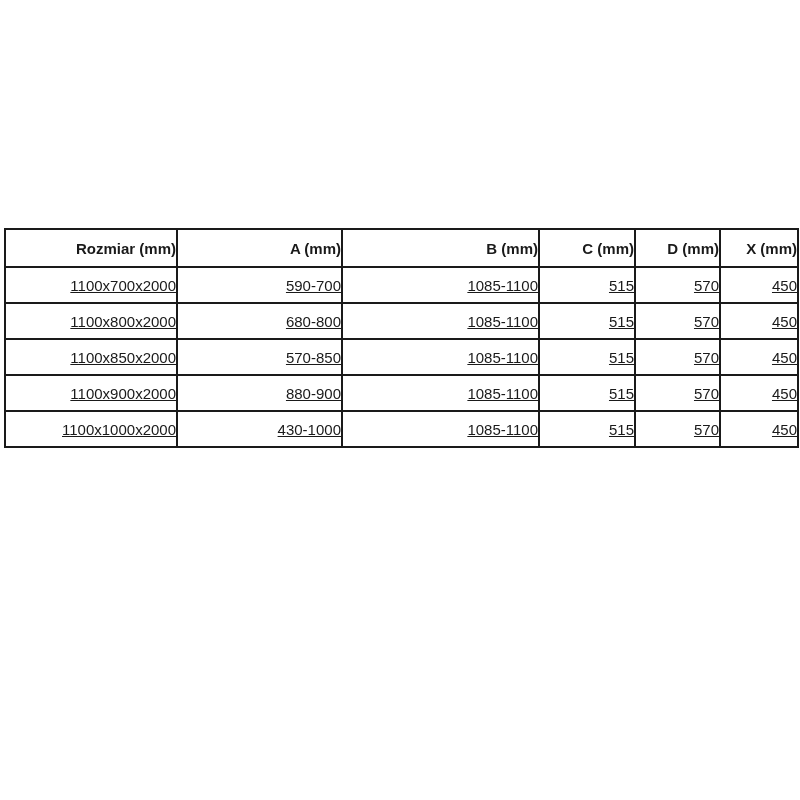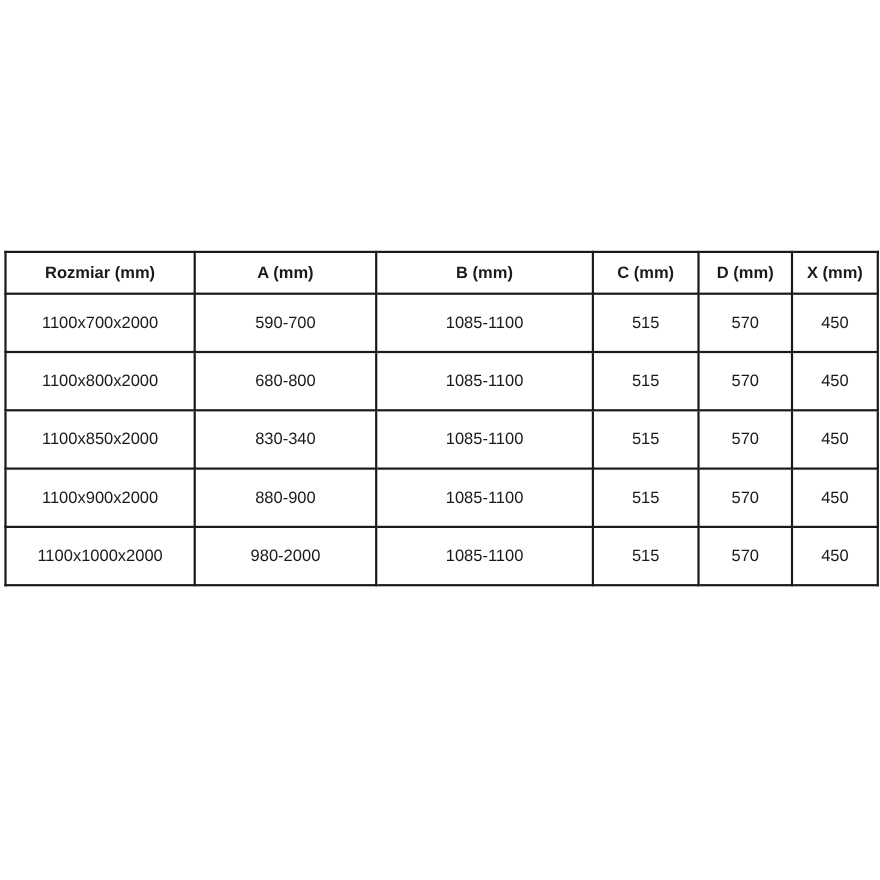--- a/index.html
+++ b/index.html
@@ -26,34 +26,35 @@
     top: 228px;
     left: 4px;
     width: 793px;
     border-collapse: collapse;
     table-layout: fixed;
     background: var(--bg-color);
   }
   table.spec-table th,
   table.spec-table td {
     border: 2px solid var(--border-color);
-    text-align: center;
+    text-align: right;
     vertical-align: middle;
     color: var(--text-color);
     font-size: 15px;
     overflow: hidden;
     white-space: nowrap;
   }
   table.spec-table th {
     height: 38px;
     font-weight: 700;
   }
   table.spec-table td {
-    height: 53px;
+    height: 36px;
     font-weight: 400;
+    text-decoration: underline;
   }
   col.c-rozmiar { width: 172px; }
   col.c-a { width: 165px; }
   col.c-b { width: 197px; }
   col.c-c { width: 96px; }
   col.c-d { width: 85px; }
   col.c-x { width: 78px; }
 </style>
 </head>
 <body>
@@ -90,37 +91,37 @@
         <tr>
           <td>1100x800x2000</td>
           <td>680-800</td>
           <td>1085-1100</td>
           <td>515</td>
           <td>570</td>
           <td>450</td>
         </tr>
         <tr>
           <td>1100x850x2000</td>
-          <td>830-340</td>
+          <td>570-850</td>
           <td>1085-1100</td>
           <td>515</td>
           <td>570</td>
           <td>450</td>
         </tr>
         <tr>
           <td>1100x900x2000</td>
           <td>880-900</td>
           <td>1085-1100</td>
           <td>515</td>
           <td>570</td>
           <td>450</td>
         </tr>
         <tr>
           <td>1100x1000x2000</td>
-          <td>980-2000</td>
+          <td>430-1000</td>
           <td>1085-1100</td>
           <td>515</td>
           <td>570</td>
           <td>450</td>
         </tr>
       </tbody>
   </table>
 </div>
 
 </body></html>

